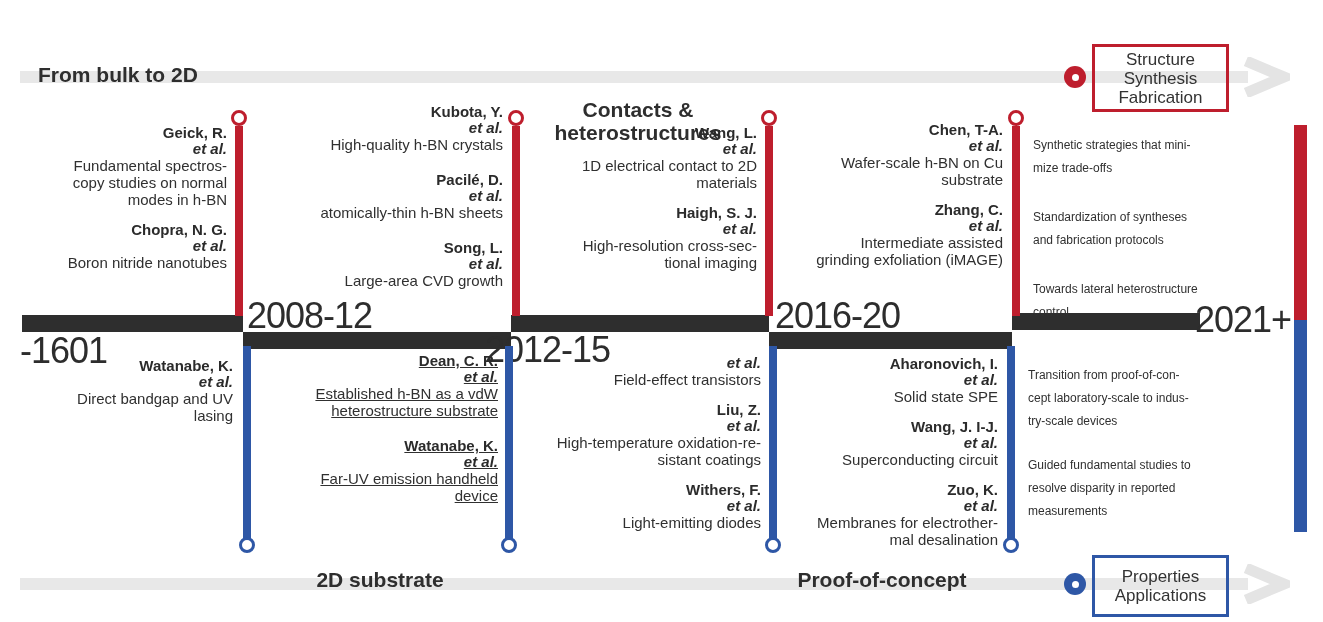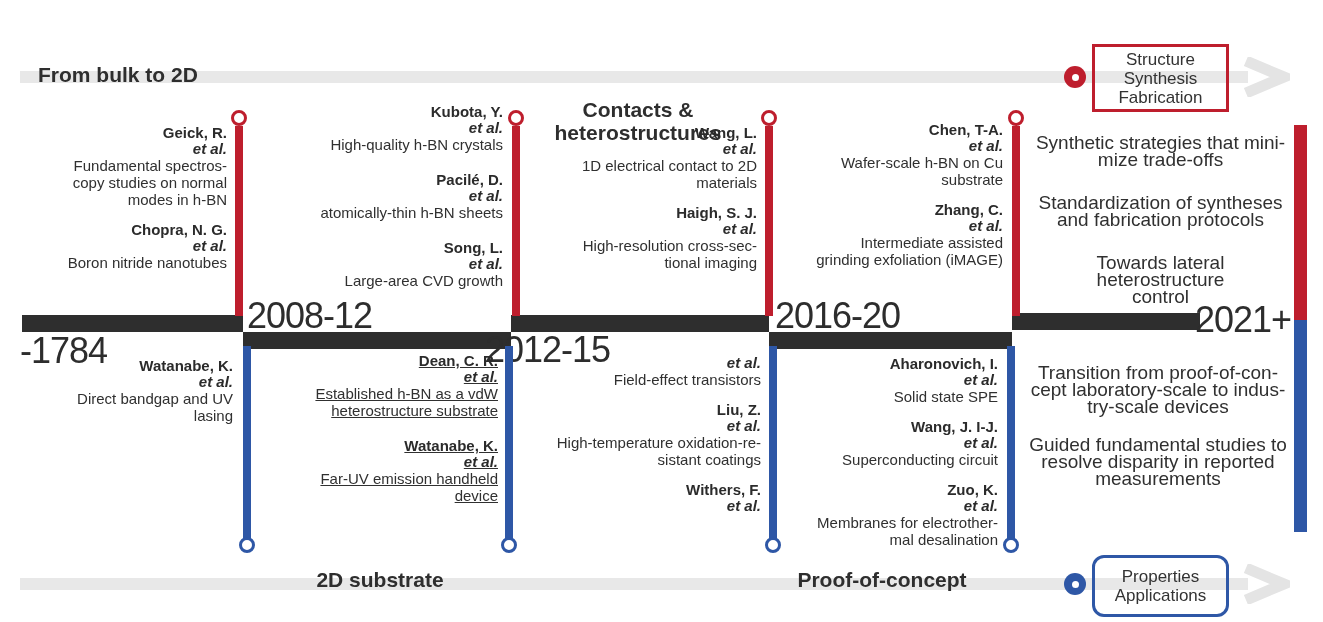--- a/index.html
+++ b/index.html
@@ -23,33 +23,33 @@
   .endbar.blue{top:320px;height:212px;background:#2e57a6;}
   
   .donut{position:absolute;width:22px;height:22px;border-radius:50%;display:flex;align-items:center;justify-content:center;}
   .donut.red{background:#be1e2d;}
   .donut.blue{background:#2e57a6;}
   .donut .hole{width:7px;height:7px;border-radius:50%;background:#fff;}
   
   .legend-box{position:absolute;left:1092px;width:131px;border:3px solid;display:flex;align-items:center;justify-content:center;
     text-align:center;font-size:17px;line-height:19px;color:#333;white-space:pre-line;}
   .legend-box.red{border-color:#be1e2d;top:44px;height:62px;}
-  .legend-box.blue{border-color:#2e57a6;top:555px;height:56px;border-radius:12px;}
+  .legend-box.blue{border-color:#2e57a6;top:555px;height:56px;}
   
   .phase{position:absolute;font-weight:bold;font-size:21px;line-height:23px;color:#2e2e2e;white-space:pre-line;}
   
   .period{position:absolute;font-size:36px;line-height:39px;color:#2d2d2d;letter-spacing:-1px;}
   
   .egroup{position:absolute;text-align:right;font-size:15px;line-height:17px;color:#303030;}
   .entry{margin-bottom:13px;}
   .entry.gap-lg{margin-bottom:18px;}
   .entry .name{font-weight:bold;color:#2b2b2b;}
   .entry .etal{font-weight:bold;font-style:italic;line-height:16px;color:#2b2b2b;}
   .entry .desc{white-space:pre-line;}
-  .note{white-space:pre-line;text-align:center;font-size:19px;line-height:17px;}
+  .note{white-space:pre-line;text-align:left;font-size:12px;line-height:23px;}
   .note.nb26{margin-bottom:26px;}
   .note.nb44{margin-bottom:21px;}
 </style>
 </head>
 <body>
 
 <div id="stage">
 
   <div class="axis-line" style="top:71px;"></div>
   <div class="axis-line" style="top:578px;"></div>
@@ -77,21 +77,21 @@
     </div>
   <div class="legend-box blue">Properties
 Applications</div>
 
   <div class="seg" style="left:22px;top:315px;width:221px;"></div>
   <div class="seg" style="left:243px;top:332px;width:268px;"></div>
   <div class="seg" style="left:511px;top:315px;width:258px;"></div>
   <div class="seg" style="left:769px;top:332px;width:243px;"></div>
   <div class="seg" style="left:1012px;top:313px;width:188px;"></div>
 
-  <div class="period" style="left:20px;top:331px;">-1784</div>
+  <div class="period" style="left:20px;top:331px;">-1601</div>
   <div class="period" style="left:247px;top:296px;">2008-12</div>
   <div class="period" style="left:485px;top:330px;">2012-15</div>
   <div class="period" style="left:775px;top:296px;">2016-20</div>
   <div class="period" style="right:32px;top:300px;">2021+</div>
 
   <div class="circ-red" style="left:231px;"></div>
   <div class="stem-red" style="left:235px;"></div>
   <div class="circ-red" style="left:508px;"></div>
   <div class="stem-red" style="left:512px;"></div>
   <div class="circ-red" style="left:761px;"></div>
@@ -214,20 +214,21 @@
     </div>
     <div class="entry">
       <div class="name">Liu, Z.</div>
       <div class="etal">et al.</div>
       <div class="desc">High-temperature oxidation-re-
 sistant coatings</div>
     </div>
     <div class="entry">
       <div class="name">Withers, F.</div>
       <div class="etal">et al.</div>
+      <div class="desc">Light-emitting diodes</div>
     </div>
   </div>
 
   <div class="egroup" style="right:325px;top:355px;width:240px;">
     <div class="entry">
       <div class="name">Aharonovich, I.</div>
       <div class="etal">et al.</div>
       <div class="desc">Solid state SPE</div>
     </div>
     <div class="entry">

